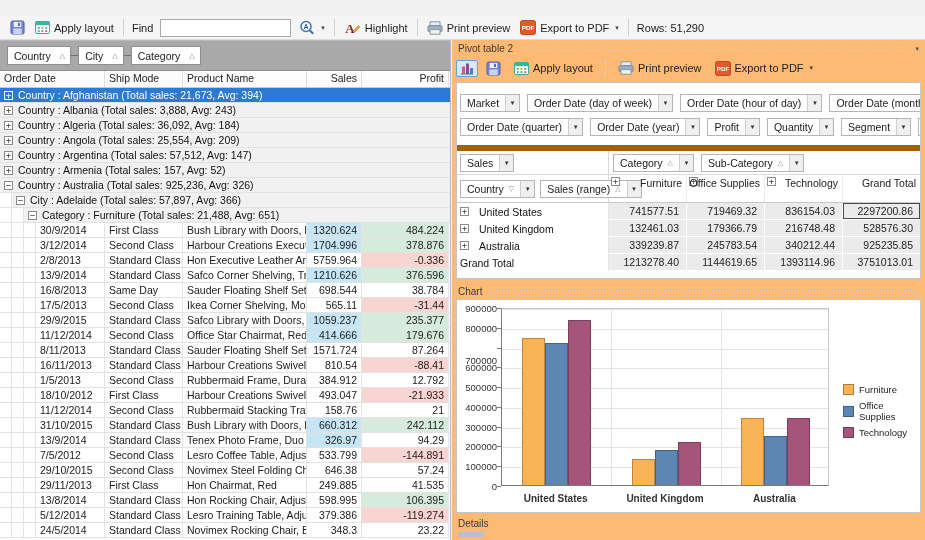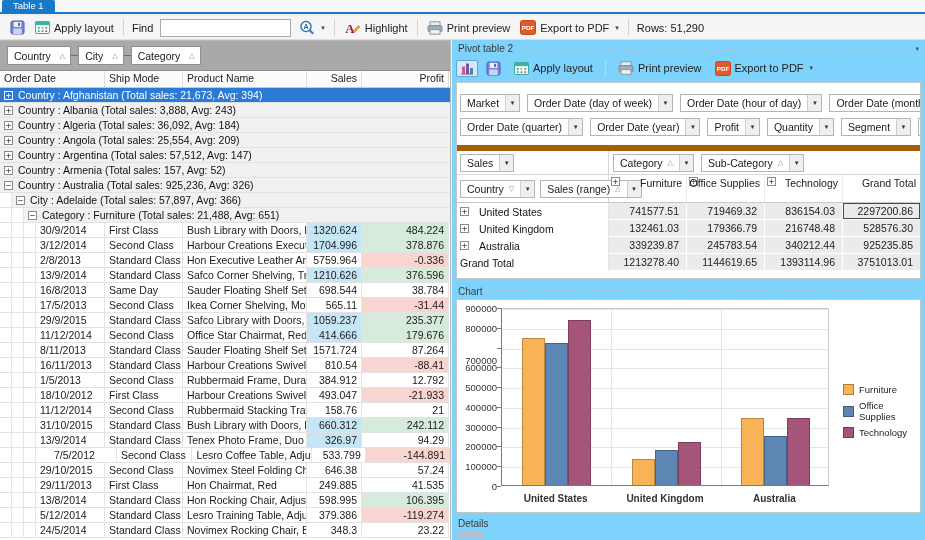--- a/index.html
+++ b/index.html
@@ -34,21 +34,21 @@
   .row.selected .gcontent { background:#2B7AD3; color:#fff; }
   .xbox { width:9px; height:9px; flex:none; border:1px solid #8B8B8B; background:#fff; color:#444; font-size:9px; line-height:7px; text-align:center; margin-right:5px; font-family:"DejaVu Sans Mono",monospace; }
   .row.selected .xbox { border-color:#fff; background:transparent; color:#fff; }
   .dcell { padding:1px 4px 0; border-right:1px solid #E4E4E4; overflow:hidden; white-space:nowrap; }
   .num { text-align:right; }
   .hl-sales { background:#C7E6F5; }
   .hl-pos { background:#D6EBDC; }
   .hl-neg { background:#F9D5D1; }
 
   
-  .right { position:absolute; left:452px; top:40px; width:473px; height:500px; background:#7dd3fc; padding:2px 4px 0 4px; }
+  .right { position:absolute; left:452px; top:40px; width:473px; height:500px; background:#fdba74; padding:2px 4px 0 4px; }
   .panel-hdr { height:13px; display:flex; align-items:center; gap:7px; font-size:10px; color:#3A3A3A; padding:0 2px; }
   .panel-hdr .dots { flex:1; height:5px; background-image:radial-gradient(circle,#C2C4D0 0.9px,transparent 1px); background-size:3px 3px; }
   .panel-hdr .hdr-arrow { font-size:7px; color:#555; }
   .pivot-toolbar { height:27px; display:flex; align-items:center; gap:3px; padding:1px 0 2px; }
   .pivot-box { background:#fff; border:1px solid #C5C5C5; height:197px; overflow:hidden; font-size:10.5px; }
   .filters { padding:11px 3px 3px; border-bottom:6px solid #a16207; }
   .frow { display:flex; gap:7px; margin-bottom:6px; }
   .pchip { display:inline-flex; align-items:center; height:18px; border:1px solid #B5B5B5; background:#fff; padding-left:6px; white-space:nowrap; flex:none; }
   .pchip .sort { margin-left:5px; }
   .pchip .dd { width:14px; height:16px; margin-left:6px; border-left:1px solid #CFCFCF; background:#EFEFEF; display:flex; align-items:center; justify-content:center; font-size:6px; color:#333; }
@@ -79,23 +79,20 @@
   .leg-item { display:flex; align-items:center; gap:5px; margin-bottom:5px; font-size:9.5px; color:#222; }
   .leg-chip { width:11px; height:11px; border:1px solid rgba(0,0,0,.3); flex:none; }
 
   .details-stub { width:26px; height:5px; background:#B9BFCC; margin:2px 0 0 2px; border-radius:1px; }
 </style>
 </head>
 <body>
 
 <div class="app">
 
-  <div class="tabbar">
-    <div class="tab">Table 1</div>
-  </div>
 
   <div class="toolbar" id="main-toolbar">
       <span class="tb-btn">
         <span class="tb-icon" style="display: inline-flex;">
           <svg width="15" height="15" viewBox="0 0 16 16">
             <rect x="1" y="1" width="14" height="14" rx="2" fill="#7681D8" stroke="#5560B8"></rect>
             <rect x="4" y="2" width="8" height="5.5" fill="#EAF2FB"></rect>
             <rect x="8.6" y="3" width="2" height="3.4" fill="#5560B8"></rect>
             <rect x="3.5" y="9" width="9" height="6" fill="#C9D6F2"></rect>
           </svg>
@@ -393,21 +390,21 @@
           <span class="dcell " style="width: 69px;">13/9/2014</span>
           <span class="dcell " style="width: 78px;">Standard Class</span>
           <span class="dcell " style="width: 124px;">Tenex Photo Frame, Duo Pack</span>
           <span class="dcell num hl-sales" style="width: 55px;">326.97</span>
           <span class="dcell num" style="width: 87px;">94.29</span>
         </div>
         <div class="row">
           <span class="guide"></span>
           <span class="guide"></span>
           <span class="guide"></span>
-          <span class="dcell " style="width: 69px; margin-left: 14px;">7/5/2012</span>
+          <span class="dcell " style="width: 69px;">7/5/2012</span>
           <span class="dcell " style="width: 78px;">Second Class</span>
           <span class="dcell " style="width: 124px;">Lesro Coffee Table, Adjustable H</span>
           <span class="dcell num" style="width: 55px;">533.799</span>
           <span class="dcell num hl-neg" style="width: 87px;">-144.891</span>
         </div>
         <div class="row">
           <span class="guide"></span>
           <span class="guide"></span>
           <span class="guide"></span>
           <span class="dcell " style="width: 69px;">29/10/2015</span>

